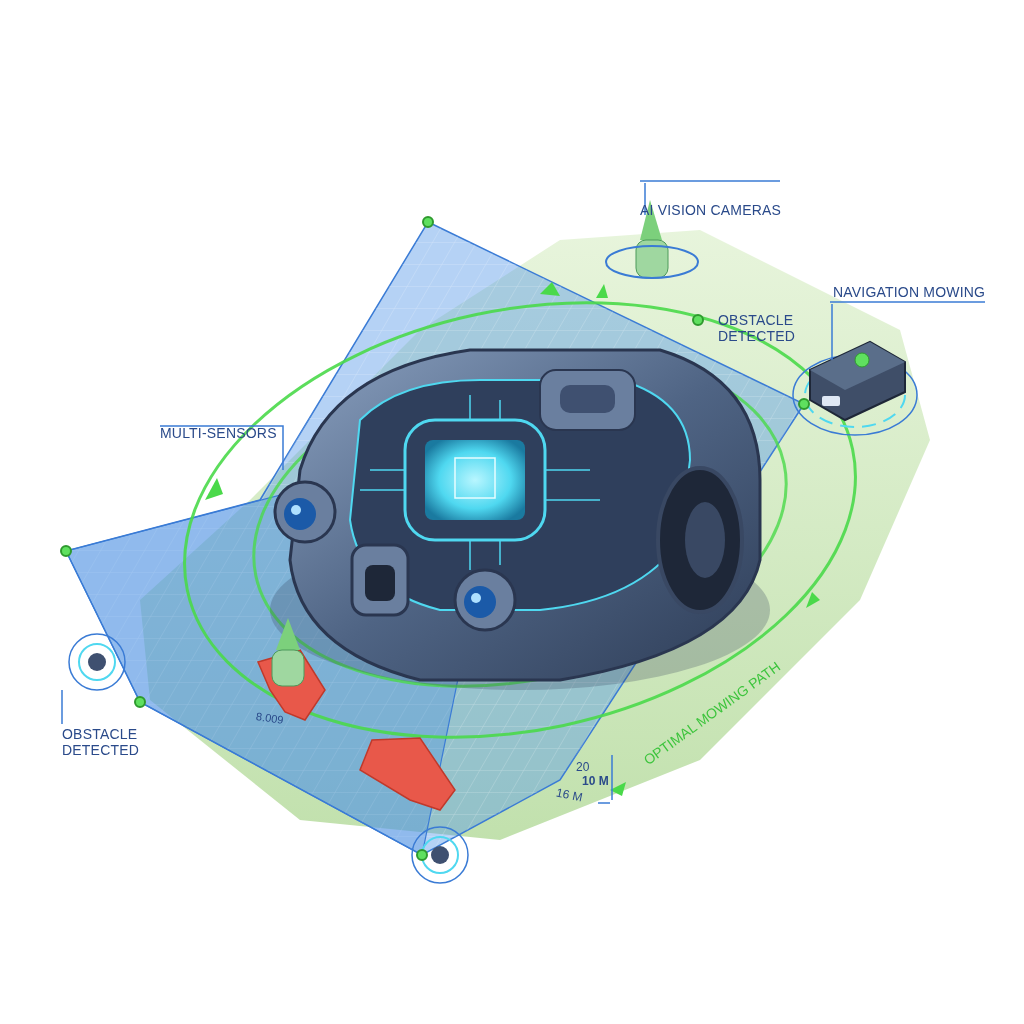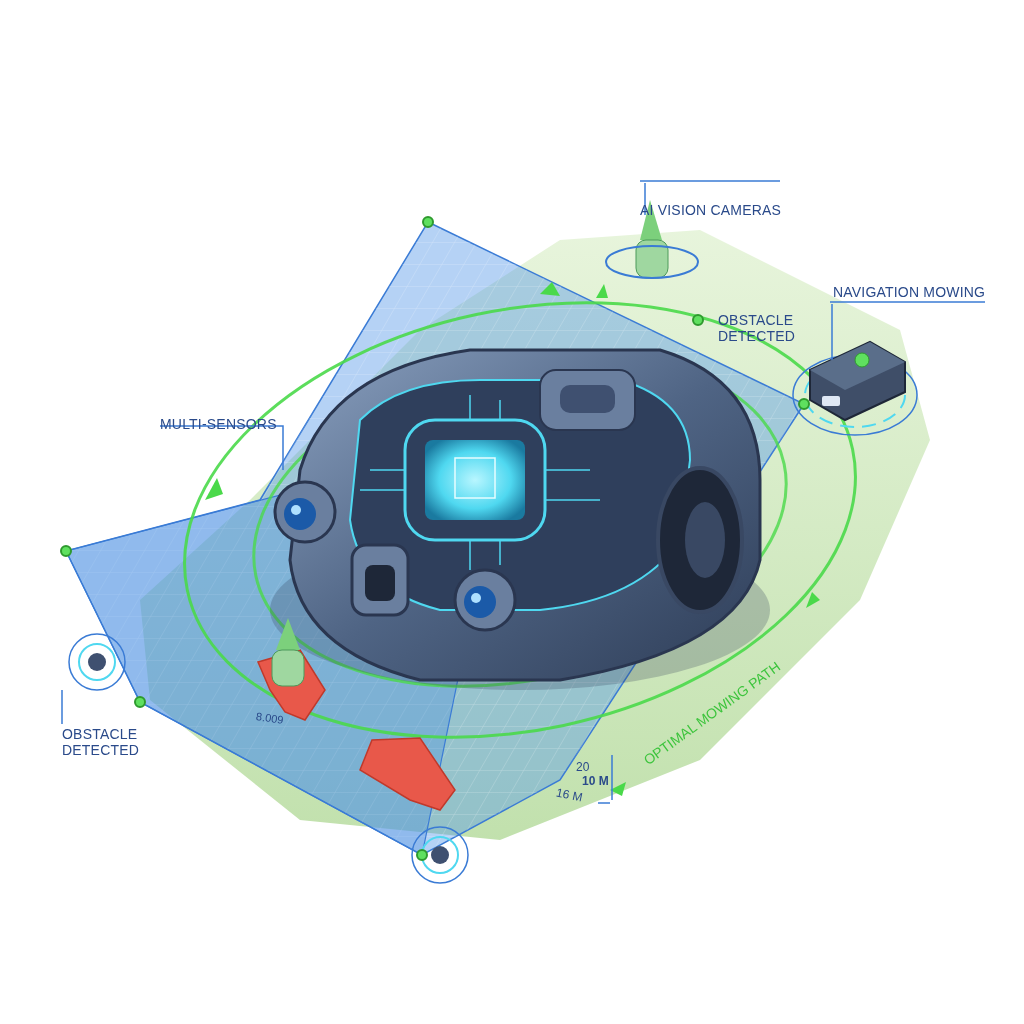--- a/index.html
+++ b/index.html
@@ -140,21 +140,21 @@
 
 <div class="dot" style="left:422px;top:216px;"></div>
 <div class="dot" style="left:798px;top:398px;"></div>
 <div class="dot" style="left:60px;top:545px;"></div>
 <div class="dot" style="left:134px;top:696px;"></div>
 <div class="dot" style="left:416px;top:849px;"></div>
 <div class="dot" style="left:692px;top:314px;"></div>
 
 <div class="label" style="left:640px;top:162px;margin-top:40px;">AI VISION CAMERAS</div>
 <div class="label" style="left:833px;top:284px;">NAVIGATION MOWING</div>
-<div class="label" style="left:160px;top:416px;">MULTI-SENSORS</div>
+<div class="label" style="left:160px;top:425px;">MULTI-SENSORS</div>
 <div class="label" style="left:718px;top:312px;width:80px;">OBSTACLE DETECTED</div>
 <div class="label" style="left:62px;top:726px;width:80px;">OBSTACLE DETECTED</div>
 <div class="path-label" style="left:650px;top:752px;">OPTIMAL MOWING PATH</div>
 
 <div class="meas" style="left:576px;top:760px;">20</div>
 <div class="meas" style="left:582px;top:774px;font-weight:bold;">10 M</div>
 <div class="meas" style="left:556px;top:788px;transform:rotate(12deg);">16 M</div>
 <div class="meas" style="left:256px;top:712px;font-size:11px;transform:rotate(8deg);">8.009</div>
 
 </body></html>

